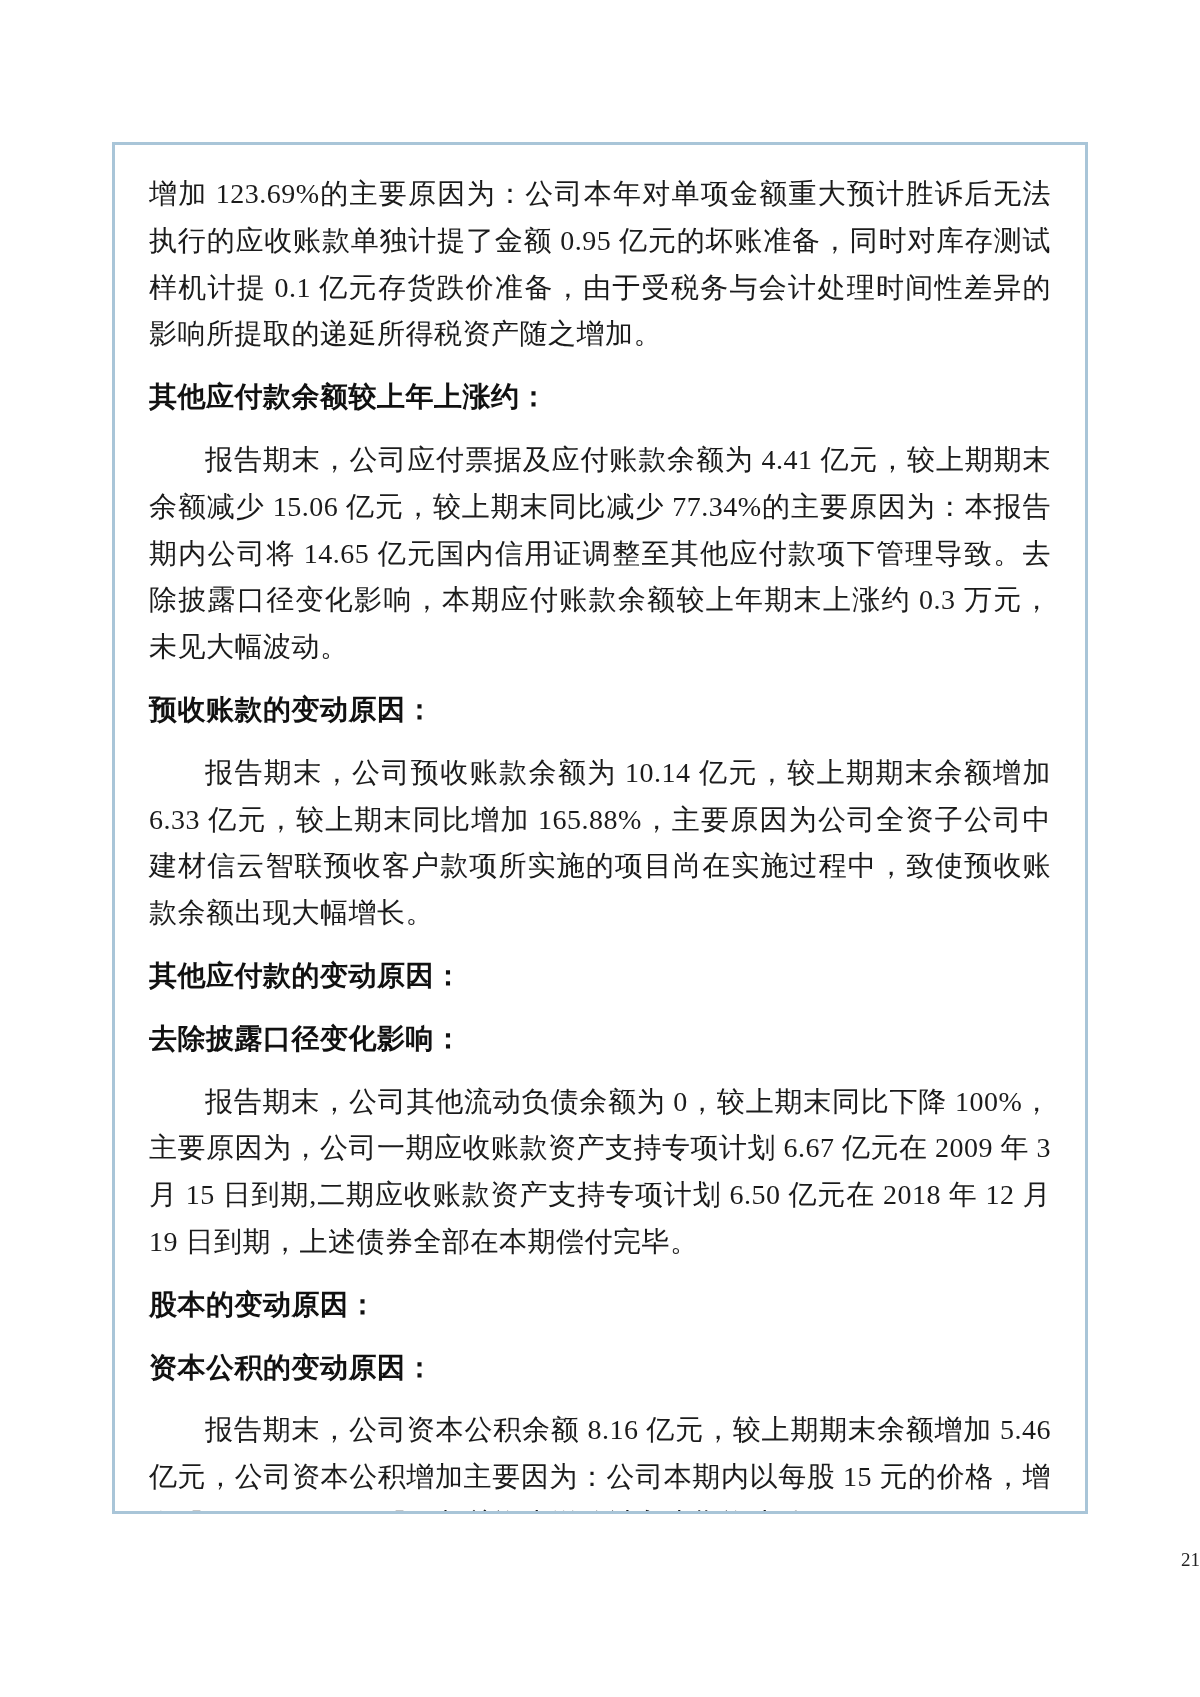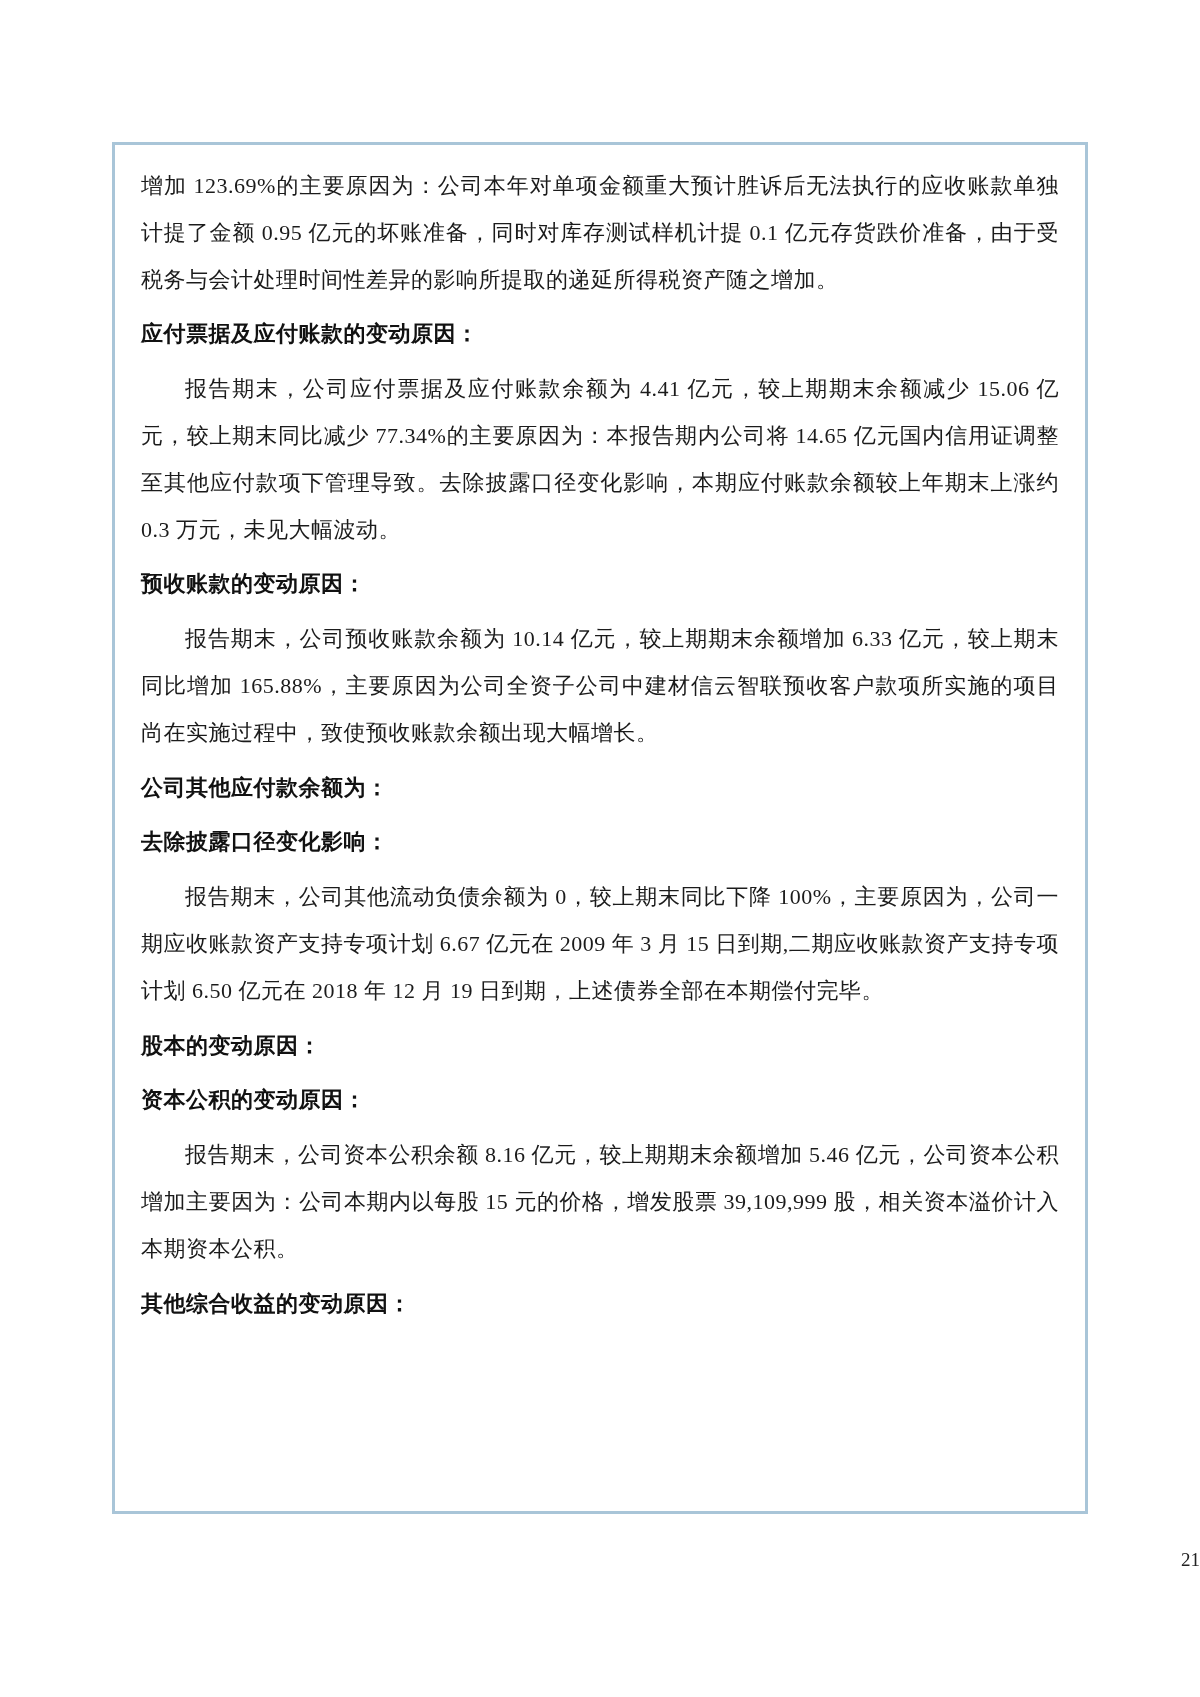--- a/index.html
+++ b/index.html
@@ -20,22 +20,22 @@
     top: 142px;
     width: 976px;
     height: 1372px;
     box-sizing: border-box;
     border: 3px solid #a9c5d8;
     background: #ffffff;
     padding: 10px 18px 6px 18px;
     overflow: hidden;
   }
   .doc-box p {
-    margin: 8px;
-    font-size: 22px;
+    margin: 16px;
+    font-size: 28px;
     line-height: 46.8px;
     text-align: justify;
     letter-spacing: 0.5px;
   }
   .doc-box p.heading {
     font-weight: bold;
     color: #111111;
     text-align: left;
   }
   .doc-box p.indent {
@@ -50,25 +50,25 @@
     font-size: 19px;
     color: #222222;
     font-family: "Liberation Serif", "DejaVu Serif", serif;
   }
 </style>
 </head>
 <body>
 
 <div class="doc-box">
   <p class="cont">增加 123.69%的主要原因为：公司本年对单项金额重大预计胜诉后无法执行的应收账款单独计提了金额 0.95 亿元的坏账准备，同时对库存测试样机计提 0.1 亿元存货跌价准备，由于受税务与会计处理时间性差异的影响所提取的递延所得税资产随之增加。</p>
-  <p class="heading">应付票据及应付账款的变动原因：</p>
+  <p class="heading">其他应付款余额较上年上涨约：</p>
   <p class="indent">报告期末，公司应付票据及应付账款余额为 4.41 亿元，较上期期末余额减少 15.06 亿元，较上期末同比减少 77.34%的主要原因为：本报告期内公司将 14.65 亿元国内信用证调整至其他应付款项下管理导致。去除披露口径变化影响，本期应付账款余额较上年期末上涨约 0.3 万元，未见大幅波动。</p>
   <p class="heading">预收账款的变动原因：</p>
   <p class="indent">报告期末，公司预收账款余额为 10.14 亿元，较上期期末余额增加 6.33 亿元，较上期末同比增加 165.88%，主要原因为公司全资子公司中建材信云智联预收客户款项所实施的项目尚在实施过程中，致使预收账款余额出现大幅增长。</p>
-  <p class="heading">公司其他应付款余额为：</p>
+  <p class="heading">其他应付款的变动原因：</p>
   <p class="heading">去除披露口径变化影响：</p>
   <p class="indent">报告期末，公司其他流动负债余额为 0，较上期末同比下降 100%，主要原因为，公司一期应收账款资产支持专项计划 6.67 亿元在 2009 年 3 月 15 日到期,二期应收账款资产支持专项计划 6.50 亿元在 2018 年 12 月 19 日到期，上述债券全部在本期偿付完毕。</p>
   <p class="heading">股本的变动原因：</p>
   <p class="heading">资本公积的变动原因：</p>
   <p class="indent">报告期末，公司资本公积余额 8.16 亿元，较上期期末余额增加 5.46 亿元，公司资本公积增加主要因为：公司本期内以每股 15 元的价格，增发股票 39,109,999 股，相关资本溢价计入本期资本公积。</p>
   <p class="heading">其他综合收益的变动原因：</p>
 
 </div>
 
 <div class="page-number">21</div>

